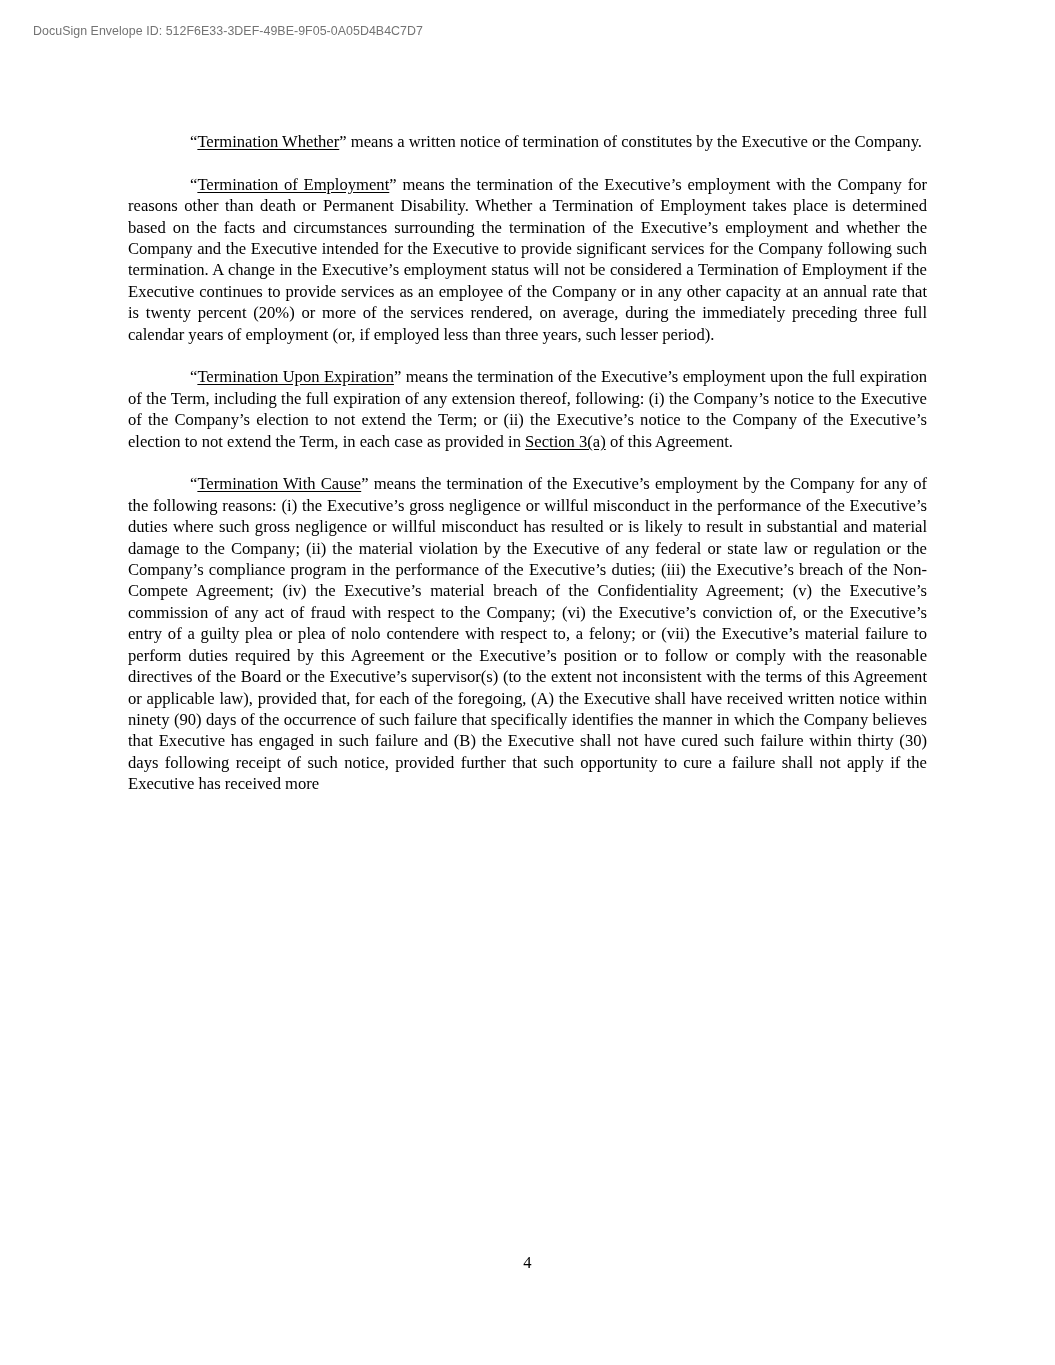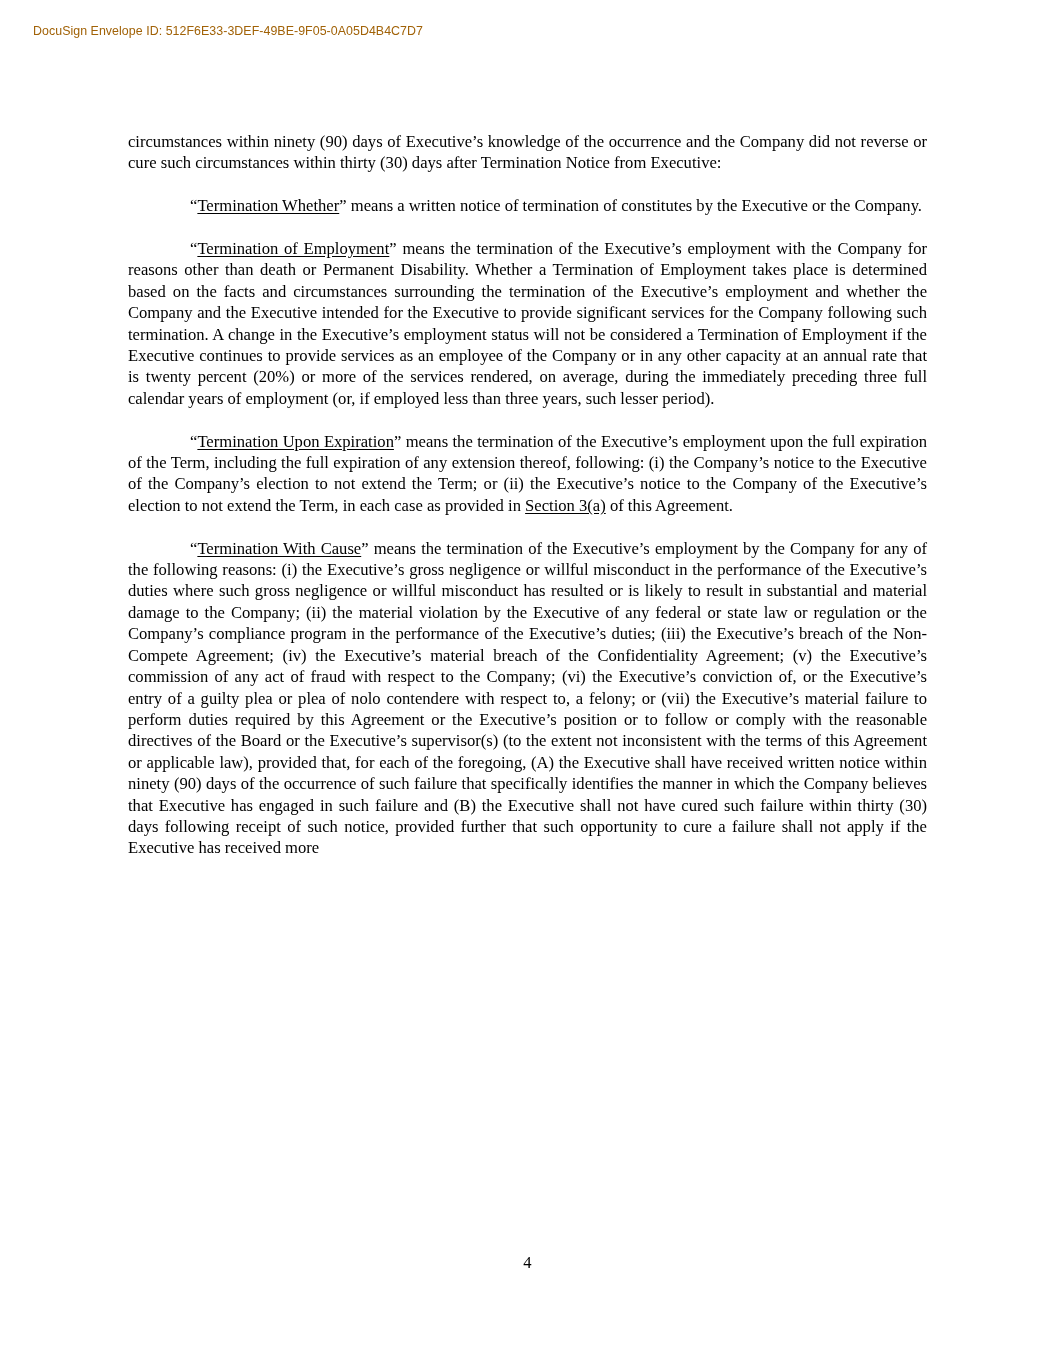--- a/index.html
+++ b/index.html
@@ -2,21 +2,21 @@
 <html><head>
 <meta charset="utf-8">
 <style>
   html, body { margin: 0; padding: 0; background: #ffffff; }
   body {
     width: 1055px; height: 1365px; position: relative; overflow: hidden;
     color: #000000;
   }
   .envelope {
     position: absolute; left: 33px; top: 24px;
-    font-family: "Liberation Sans", sans-serif; font-size: 12.4px; color: #a16207;
+    font-family: "Liberation Sans", sans-serif; font-size: 12.4px; color: #737373;
     letter-spacing: 0.05px;
     text-align: right;
   }
   .page {
     position: absolute; left: 128px; top: 131px; width: 799px;
     font-family: "Liberation Serif", serif; font-size: 16.6px; line-height: 21.4px;
   }
   .page p { margin: 0; text-align: justify; }
   .para { margin-bottom: 21.4px !important; }
   .indent { text-indent: 62px; }
@@ -27,21 +27,20 @@
     position: absolute; left: 0; width: 1055px; top: 1253px; text-align: center;
     font-family: "Liberation Serif", serif; font-size: 16.6px;
   }
 </style>
 </head>
 <body>
 
 <div class="envelope">DocuSign Envelope ID: 512F6E33-3DEF-49BE-9F05-0A05D4B4C7D7</div>
 
 <div class="page">
-  <p class="para">circumstances within ninety (90) days of Executive’s knowledge of the occurrence and the Company did not reverse or cure such circumstances within thirty (30) days after Termination Notice from Executive:</p>
 
 
   <p class="para indent"><span>“</span><span class="u">Termination Whether</span><span>”</span><span> means a written notice of termination of constitutes by the Executive or the Company.</span></p>
 
   <p class="para indent"><span>“</span><span class="u">Termination of Employment</span><span>”</span><span> means the termination of the Executive’s employment with the Company for reasons other than death or Permanent Disability.  Whether a Termination of Employment takes place is determined based on the facts and circumstances surrounding the termination of the Executive’s employment and whether the Company and the Executive intended for the Executive to provide significant services for the Company following such termination.  A change in the Executive’s employment status will not be considered a Termination of Employment if the Executive continues to provide services as an employee of the Company or in any other capacity at an annual rate that is twenty percent (20%) or more of the services rendered, on average, during the immediately preceding three full calendar years of employment (or, if employed less than three years, such lesser period).</span></p>
 
   <p class="para indent"><span>“</span><span class="u">Termination Upon Expiration</span><span>”</span><span> means the termination of the Executive’s employment upon the full expiration of the Term, including the full expiration of any extension thereof, following: (i) the Company’s notice to the Executive of the Company’s election to not extend the Term; or (ii) the Executive’s notice to the Company of the Executive’s election to not extend the Term, in each case as provided in </span><span class="u">Section 3(a)</span><span> of this Agreement.</span></p>
 
   <p class="indent"><span>“</span><span class="u">Termination With Cause</span><span>”</span><span> means the termination of the Executive’s employment by the Company for any of the following reasons: (i) the Executive’s gross negligence or willful misconduct in the performance of the Executive’s duties where such gross negligence or willful misconduct has resulted or is likely to result in substantial and material damage to the Company; (ii) the material violation by the Executive of any federal or state law or regulation or the Company’s compliance program in the performance of the Executive’s duties; (iii) the Executive’s breach of the Non-Compete Agreement; (iv) the Executive’s material breach of the Confidentiality Agreement; (v) the Executive’s commission of any act of fraud with respect to the Company; (vi) the Executive’s conviction of, or the Executive’s entry of a guilty plea or plea of nolo contendere with respect to, a felony; or (vii) the Executive’s material failure to perform duties required by this Agreement or the Executive’s position or to follow or comply with the reasonable directives of the Board or the Executive’s supervisor(s) (to the extent not inconsistent with the terms of this Agreement or applicable law), provided that, for each of the foregoing, (A) the Executive shall have received written notice within ninety (90) days of the occurrence of such failure that specifically identifies the manner in which the Company believes that Executive has engaged in such failure and (B) the Executive shall not have cured such failure within thirty (30) days following receipt of such notice, provided further that such opportunity to cure a failure shall not apply if the Executive has received more</span></p>
 </div>

